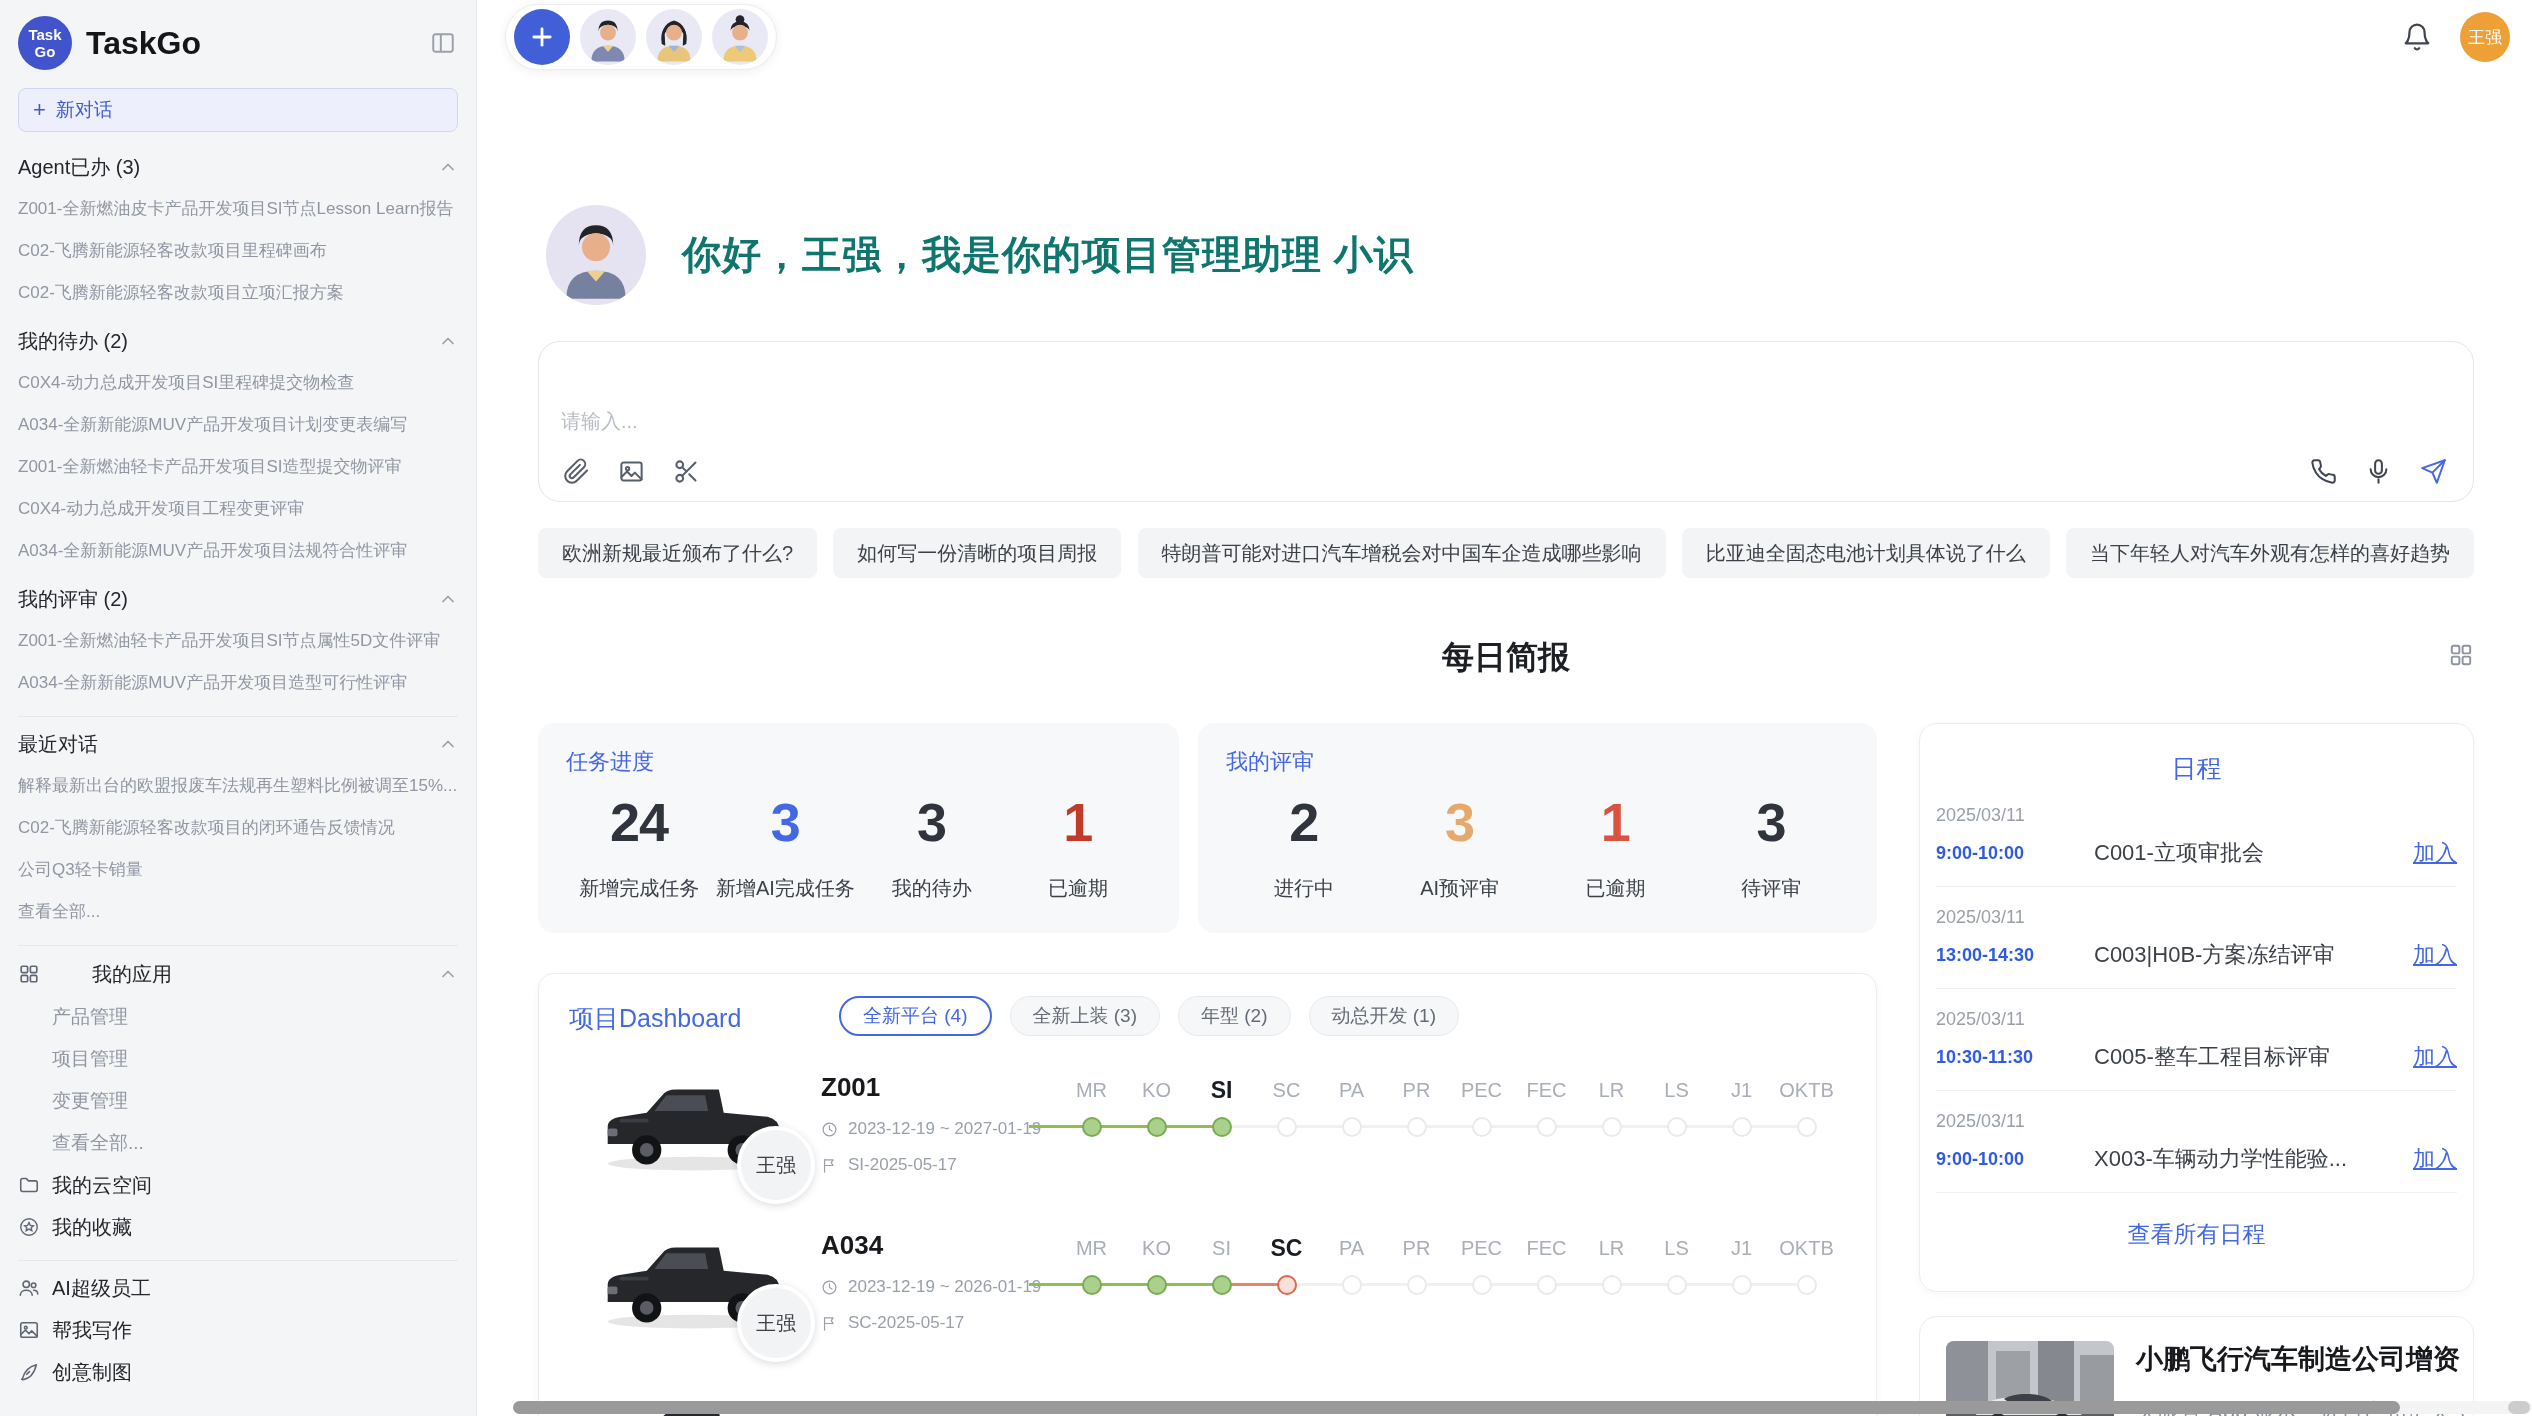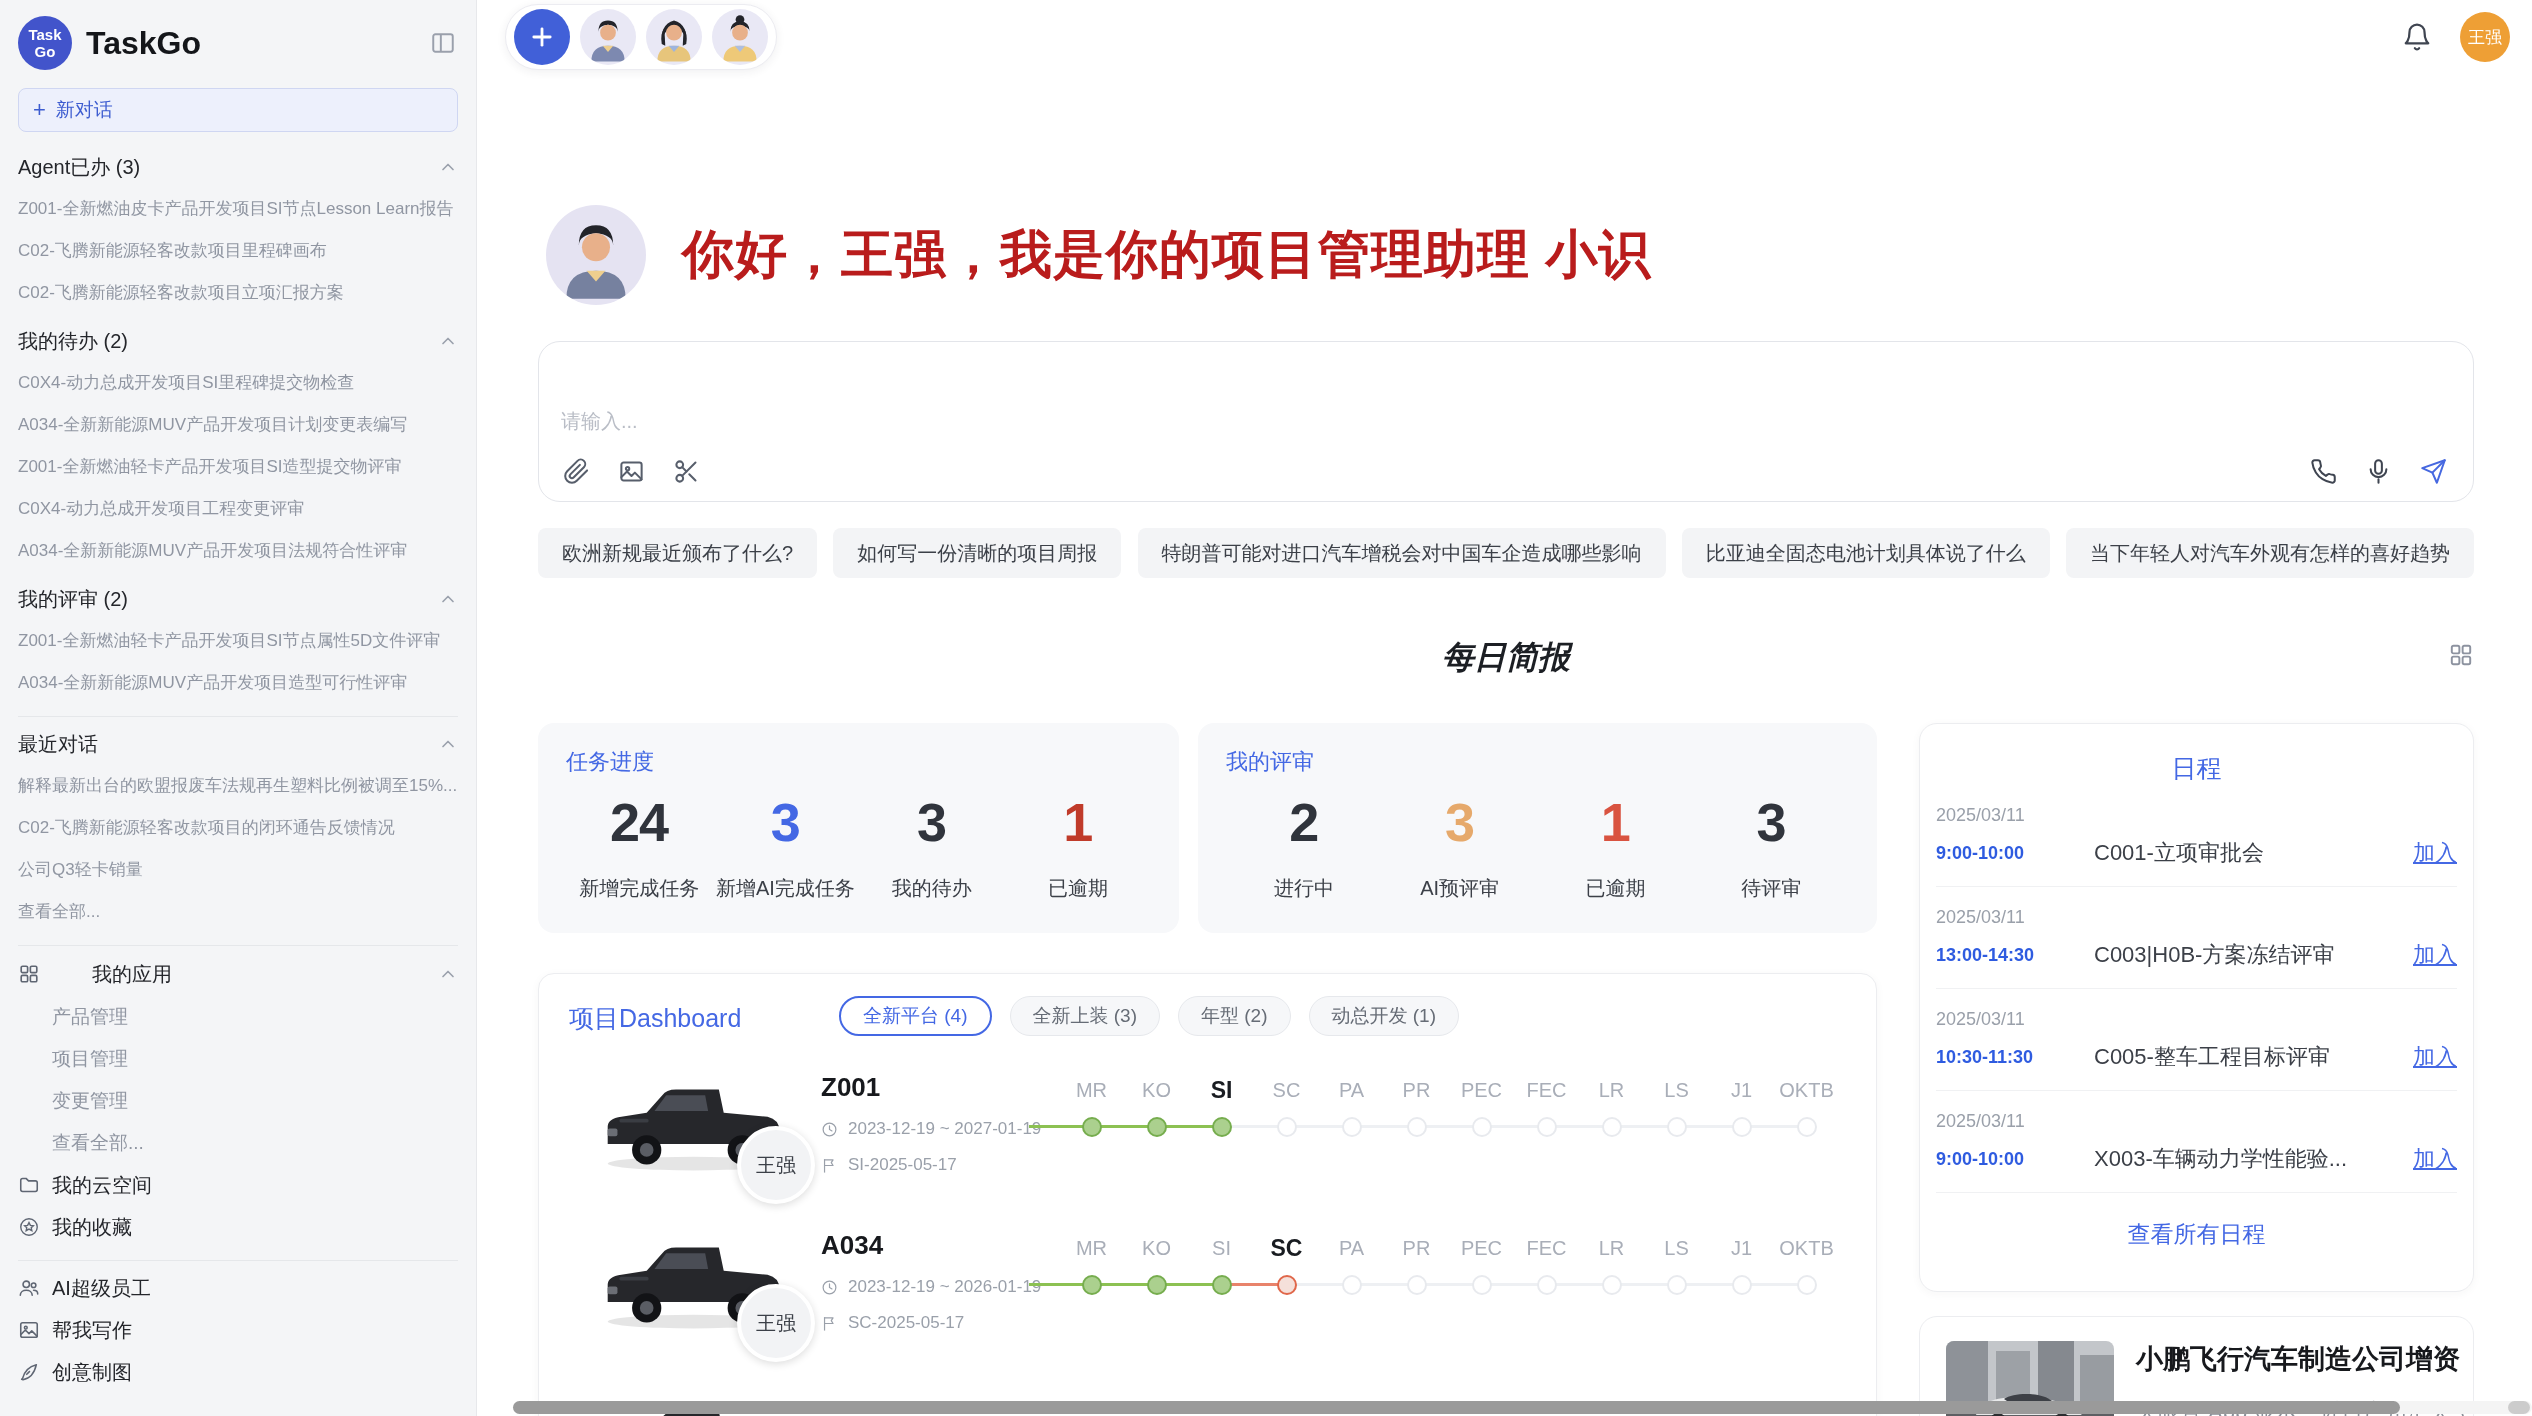--- a/index.html
+++ b/index.html
@@ -48,37 +48,37 @@
   .bell-btn { background:none; border:none; color:#3f4551; cursor:pointer; }
   .bell-btn svg { width:30px; height:30px; }
   .badge { width:50px; height:50px; border-radius:50%; background:#ee9f35; color:#fff; font-size:17px;
            display:flex; align-items:center; justify-content:center; cursor:pointer; }
 
   .content { position:absolute; left:61px; right:58px; top:0; bottom:0; }
 
   .greet { position:absolute; top:205px; left:8px; display:flex; align-items:center; gap:36px; }
   .greet-avatar { width:100px; height:100px; border-radius:50%; background:#e5e3f2; overflow:hidden; }
   .greet-avatar svg { width:100px; height:100px; }
-  .greet-text { font-size:52px; font-weight:700; color:#b91c1c; letter-spacing:1px; }
+  .greet-text { font-size:39px; font-weight:700; color:#0f766e; letter-spacing:1px; }
 
   .inputbox { position:absolute; top:341px; left:0; right:0; height:161px; border:1px solid #e3e5ea;
               border-radius:22px; background:#fff; }
   .placeholder { position:absolute; left:22px; top:66px; font-size:20px; color:#b9bdc6; }
   .in-icons-l { position:absolute; left:24px; bottom:16px; display:flex; gap:28px; color:#575e6b; }
   .in-icons-r { position:absolute; right:26px; bottom:16px; display:flex; gap:28px; align-items:center; color:#3f4551; }
   .in-ic { width:27px; height:27px; cursor:pointer; }
   .in-ic svg { width:27px; height:27px; }
   .send-ic { color:#4668e0; }
 
   .chips { position:absolute; top:528px; left:0; right:0; display:flex; justify-content:space-between; }
   .chip { height:50px; background:#f3f4f6; border-radius:8px; display:flex; align-items:center;
           padding:0 24px; font-size:20px; color:#3c4048; cursor:pointer; white-space:nowrap; }
 
   .daily-head { position:absolute; top:634px; left:0; right:0; height:46px; }
-  .daily-title { text-align:center; font-size:32px; font-weight:700; color:#1c1f24; line-height:46px;font-style:italic; }
+  .daily-title { text-align:center; font-size:32px; font-weight:700; color:#1c1f24; line-height:46px; }
   .grid-btn { position:absolute; right:0; top:8px; color:#8d93a0; background:none; border:none; cursor:pointer; }
   .grid-btn svg { width:26px; height:26px; }
 
   .cols { position:absolute; top:723px; left:0; right:0; display:flex; gap:42px; }
   .col-left { width:1339px; min-width:1339px; }
   .col-right { width:555px; min-width:555px; }
 
   .stat-row { display:flex; gap:19px; }
   .stat-card { height:210px; border-radius:16px; background:#f7f8fa; padding:24px 28px; }
   .stat-card.w0 { width:641px; } .stat-card.w1 { width:679px; }

